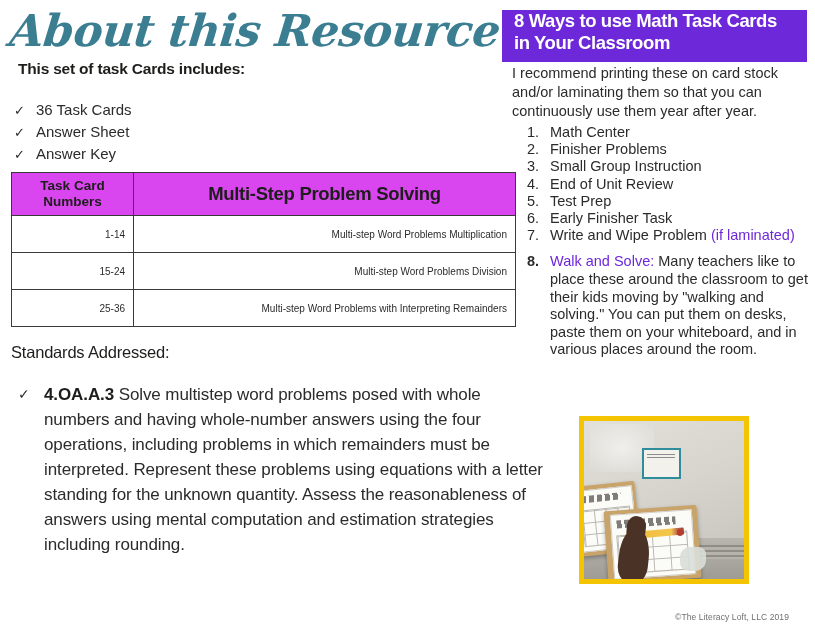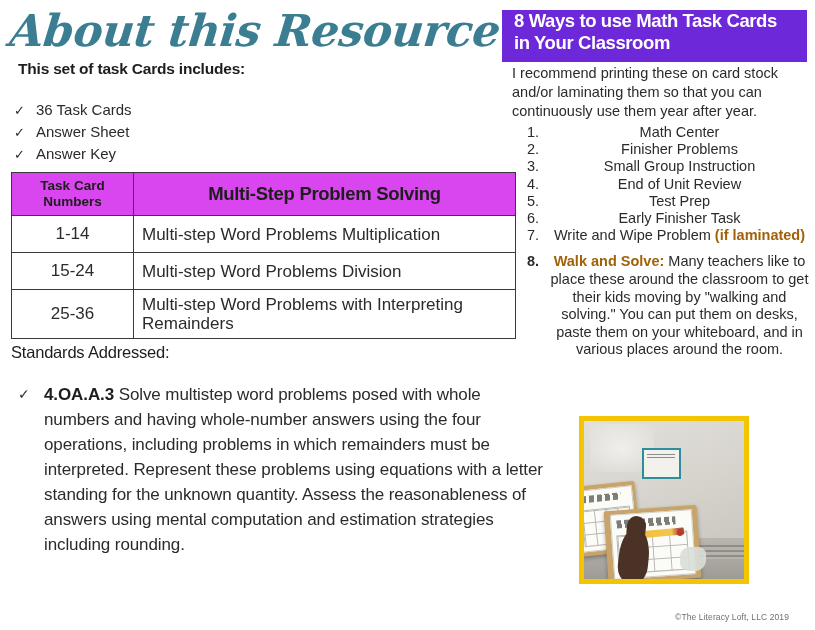--- a/index.html
+++ b/index.html
@@ -101,23 +101,24 @@
     font-size: 13.5px;
     line-height: 16px;
     padding: 6px 4px;
   }
   th.col-title {
     font-size: 18.5px;
     text-align: center;
     letter-spacing: -0.3px;
   }
   #resource-table tbody td {
-    font-size: 17px;
+    font-size: 10px;
     height: 26px;
     color: #2b2b2b;
+    text-align: right;
   }
   td.col-num {
     font-size: 14px;
   }
   td.col-desc {
     padding-left: 10px;
     line-height: 19px;
     margin-top: 39px;
   }
 
@@ -214,33 +215,32 @@
   }
   #tips-list li .num {
     flex: 0 0 26px;
     width: 26px;
     text-align: left;
     padding-left: 3px;
     box-sizing: border-box;
   }
   #tips-list li .body {
     flex: 1 1 auto;
-    text-align: center;
   }
   #tips-list li.emphasized {
     margin-top: 9px;
     font-size: 14.5px;
     line-height: 17.6px;
   }
   #tips-list li.emphasized .num {
     font-weight: bold;
   }
   .bold-run {
-    font-weight: bold;
-    color: #a16207;
+    font-weight: normal;
+    color: #6d28d9;
   }
 
   
   #classroom-photo {
     position: absolute;
     left: 579px;
     top: 416px;
     width: 170px;
     height: 168px;
     border: 5px solid #f5c400;

